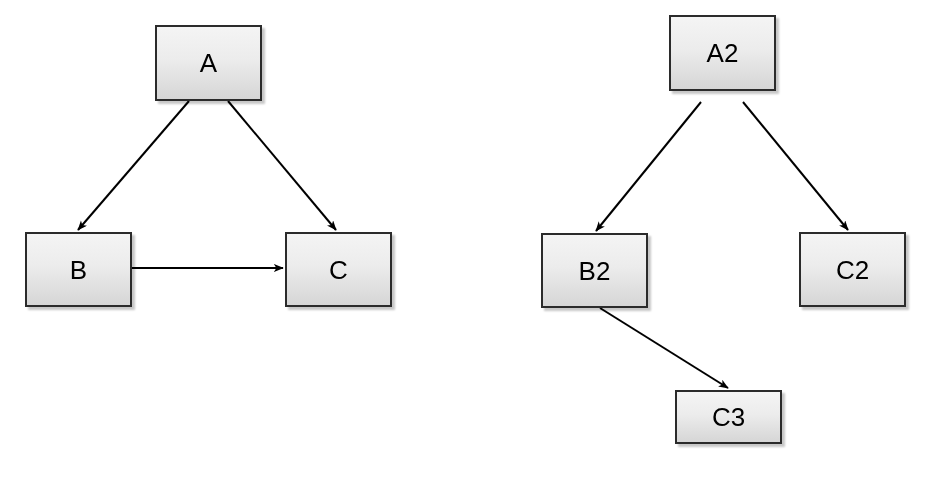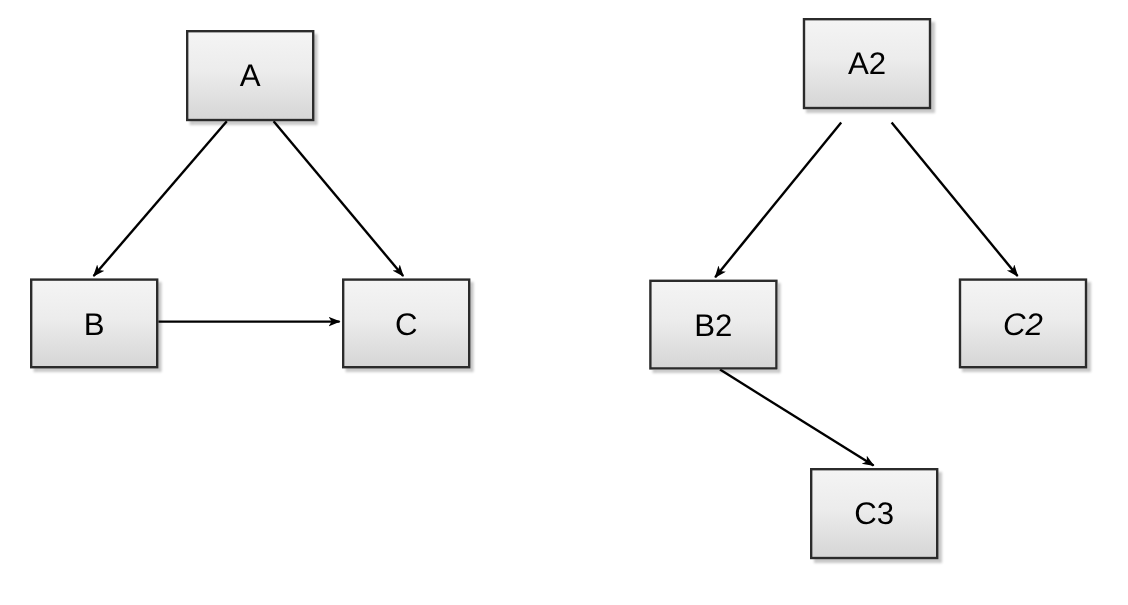--- a/index.html
+++ b/index.html
@@ -77,21 +77,21 @@
       </div>
       <div class="node" style="left: 285px; top: 232px; width: 107px; height: 75px; border-color: rgb(43, 43, 43); background: linear-gradient(rgb(244, 244, 244) 0%, rgb(236, 236, 236) 45%, rgb(214, 214, 214) 100%);">
         <span class="node-label" style="color: rgb(0, 0, 0);">C</span>
       </div>
       <div class="node" style="left: 669px; top: 15px; width: 107px; height: 76px; border-color: rgb(43, 43, 43); background: linear-gradient(rgb(244, 244, 244) 0%, rgb(236, 236, 236) 45%, rgb(214, 214, 214) 100%);">
         <span class="node-label" style="color: rgb(0, 0, 0);">A2</span>
       </div>
       <div class="node" style="left: 541px; top: 233px; width: 107px; height: 75px; border-color: rgb(43, 43, 43); background: linear-gradient(rgb(244, 244, 244) 0%, rgb(236, 236, 236) 45%, rgb(214, 214, 214) 100%);">
         <span class="node-label" style="color: rgb(0, 0, 0);">B2</span>
       </div>
-      <div class="node" style="left: 799px; top: 232px; width: 107px; height: 75px; border-color: rgb(43, 43, 43); background: linear-gradient(rgb(244, 244, 244) 0%, rgb(236, 236, 236) 45%, rgb(214, 214, 214) 100%); font-style: italic;">
+      <div class="node" style="left: 799px; top: 232px; width: 107px; height: 75px; border-color: rgb(43, 43, 43); background: linear-gradient(rgb(244, 244, 244) 0%, rgb(236, 236, 236) 45%, rgb(214, 214, 214) 100%);">
         <span class="node-label" style="color: rgb(0, 0, 0);">C2</span>
       </div>
-      <div class="node" style="left: 675px; top: 390px; width: 107px; height: 76px; border-color: rgb(43, 43, 43); background: linear-gradient(rgb(244, 244, 244) 0%, rgb(236, 236, 236) 45%, rgb(214, 214, 214) 100%);">
+      <div class="node" style="left: 675px; top: 390px; width: 107px; height: 54px; border-color: rgb(43, 43, 43); background: linear-gradient(rgb(244, 244, 244) 0%, rgb(236, 236, 236) 45%, rgb(214, 214, 214) 100%);">
         <span class="node-label" style="color: rgb(0, 0, 0);">C3</span>
       </div>
     </div>
 
 </div>
 
 </body></html>

